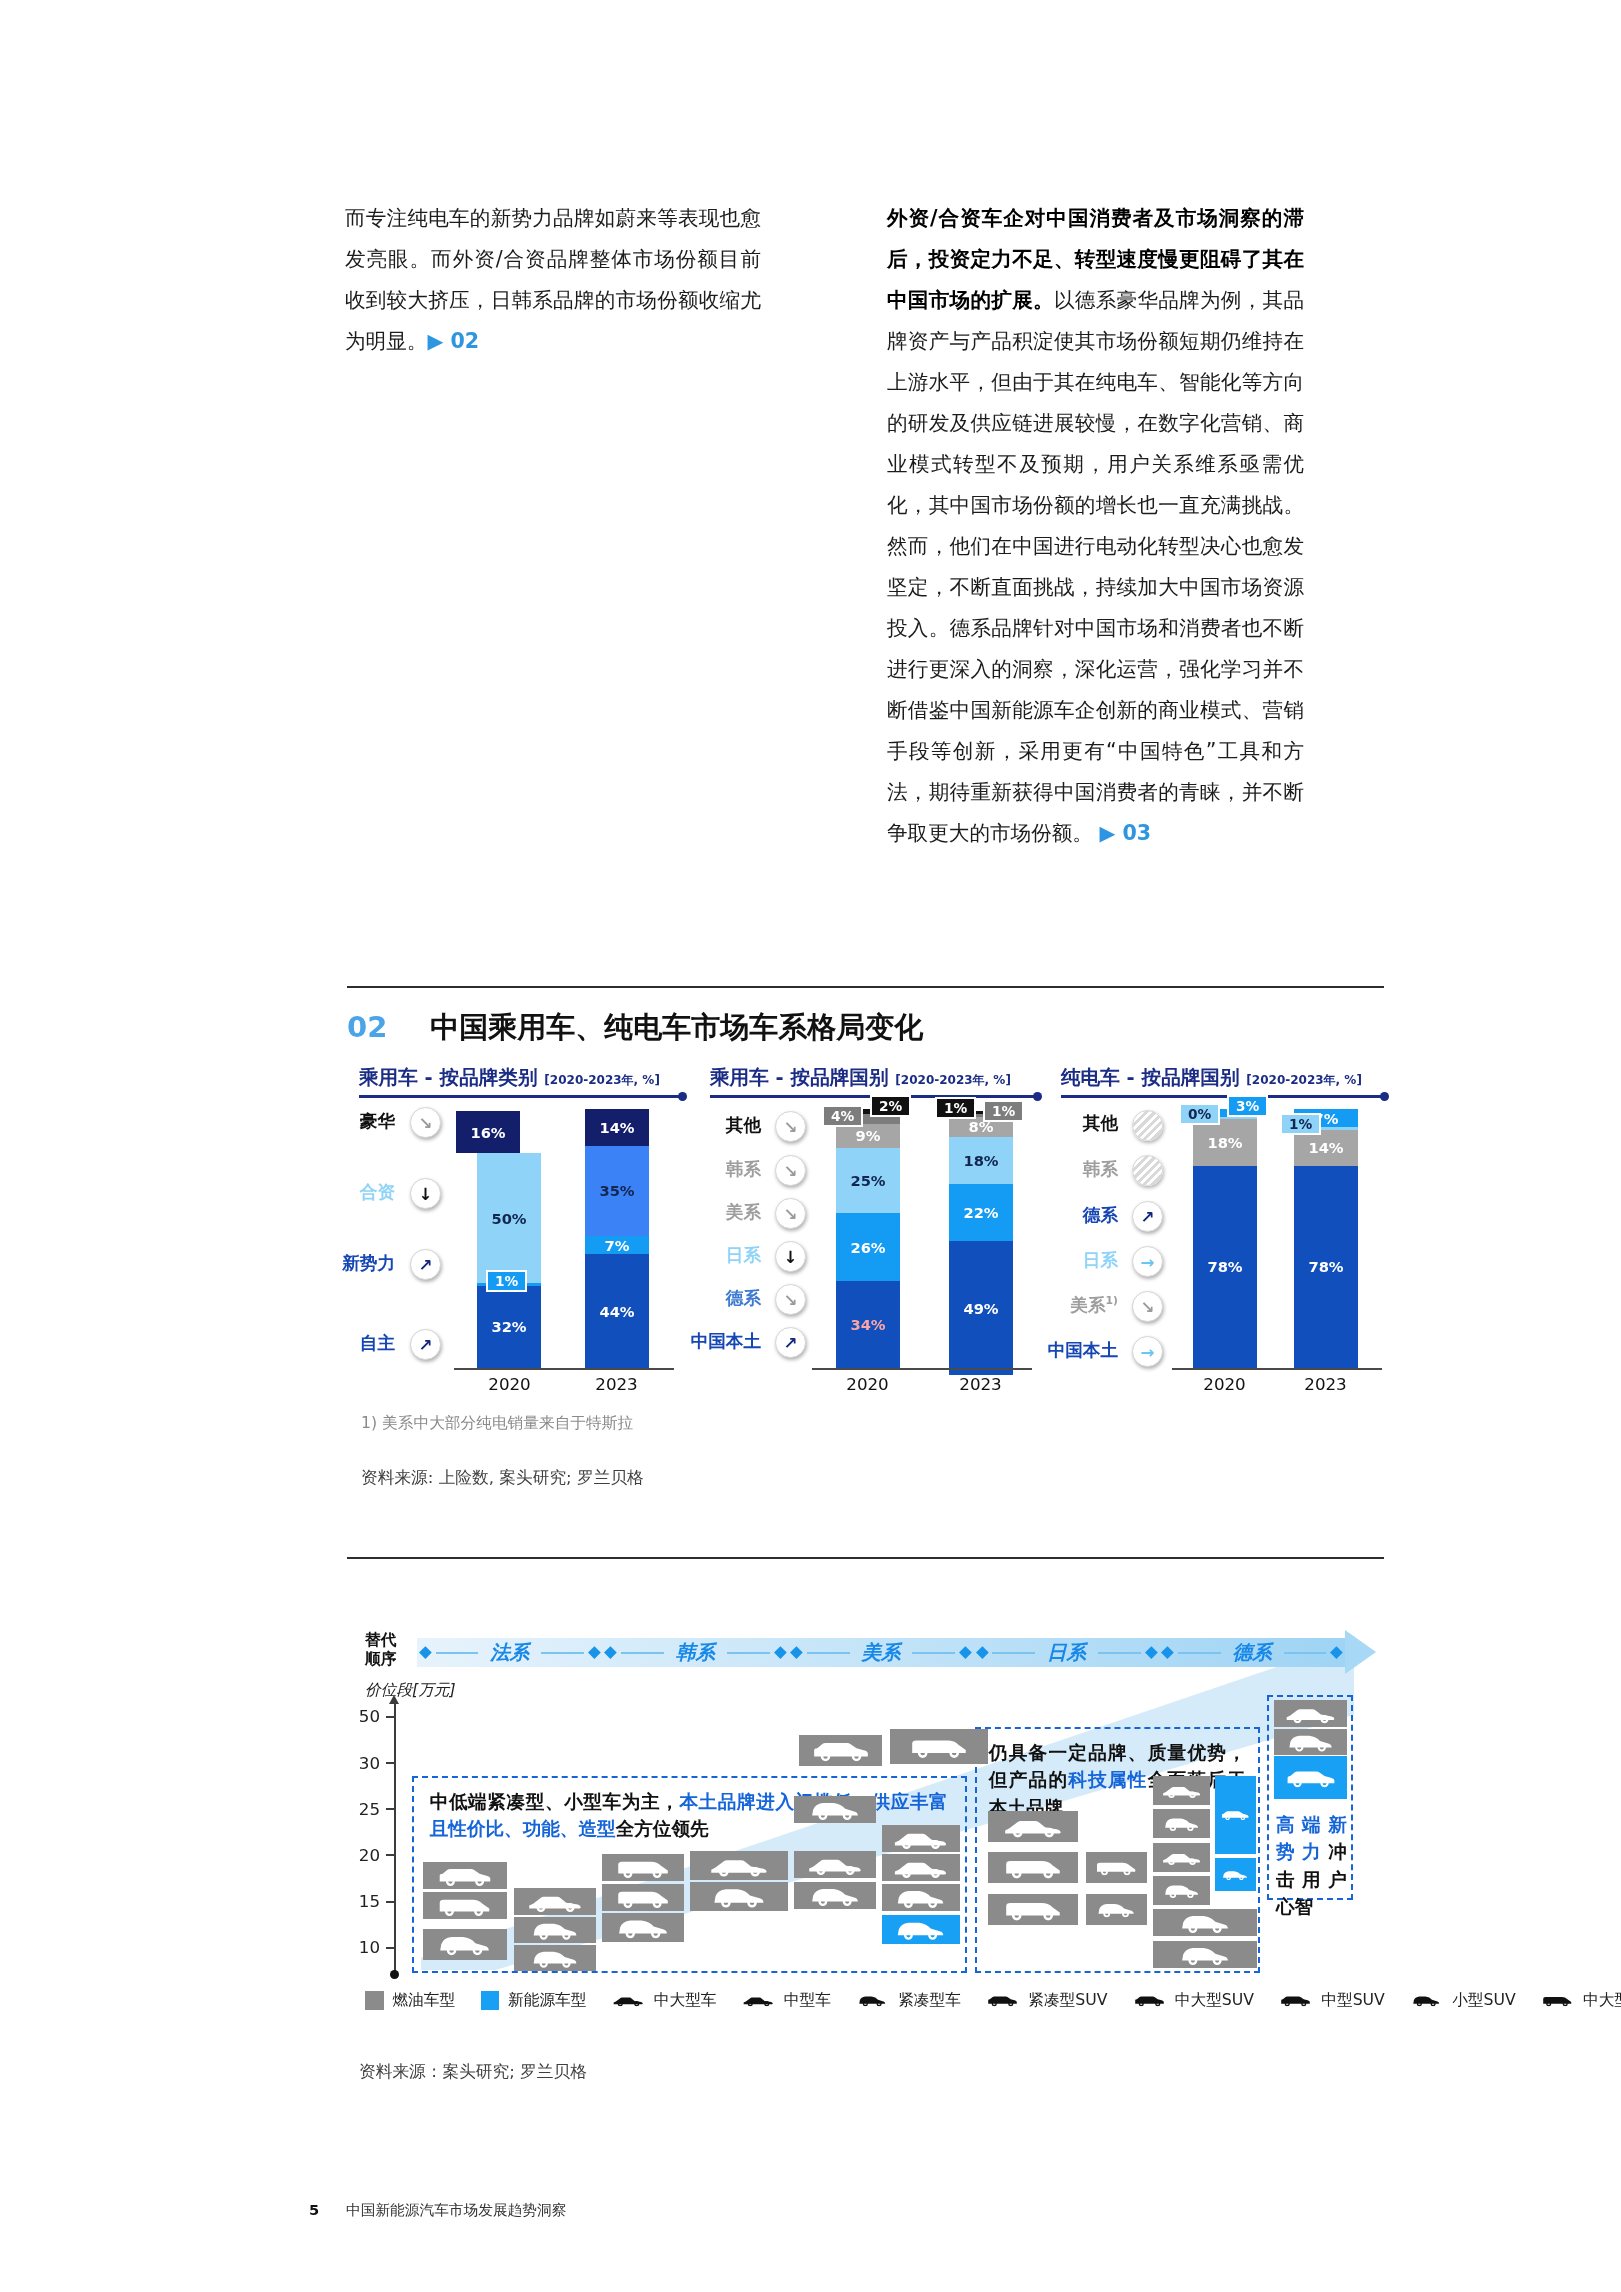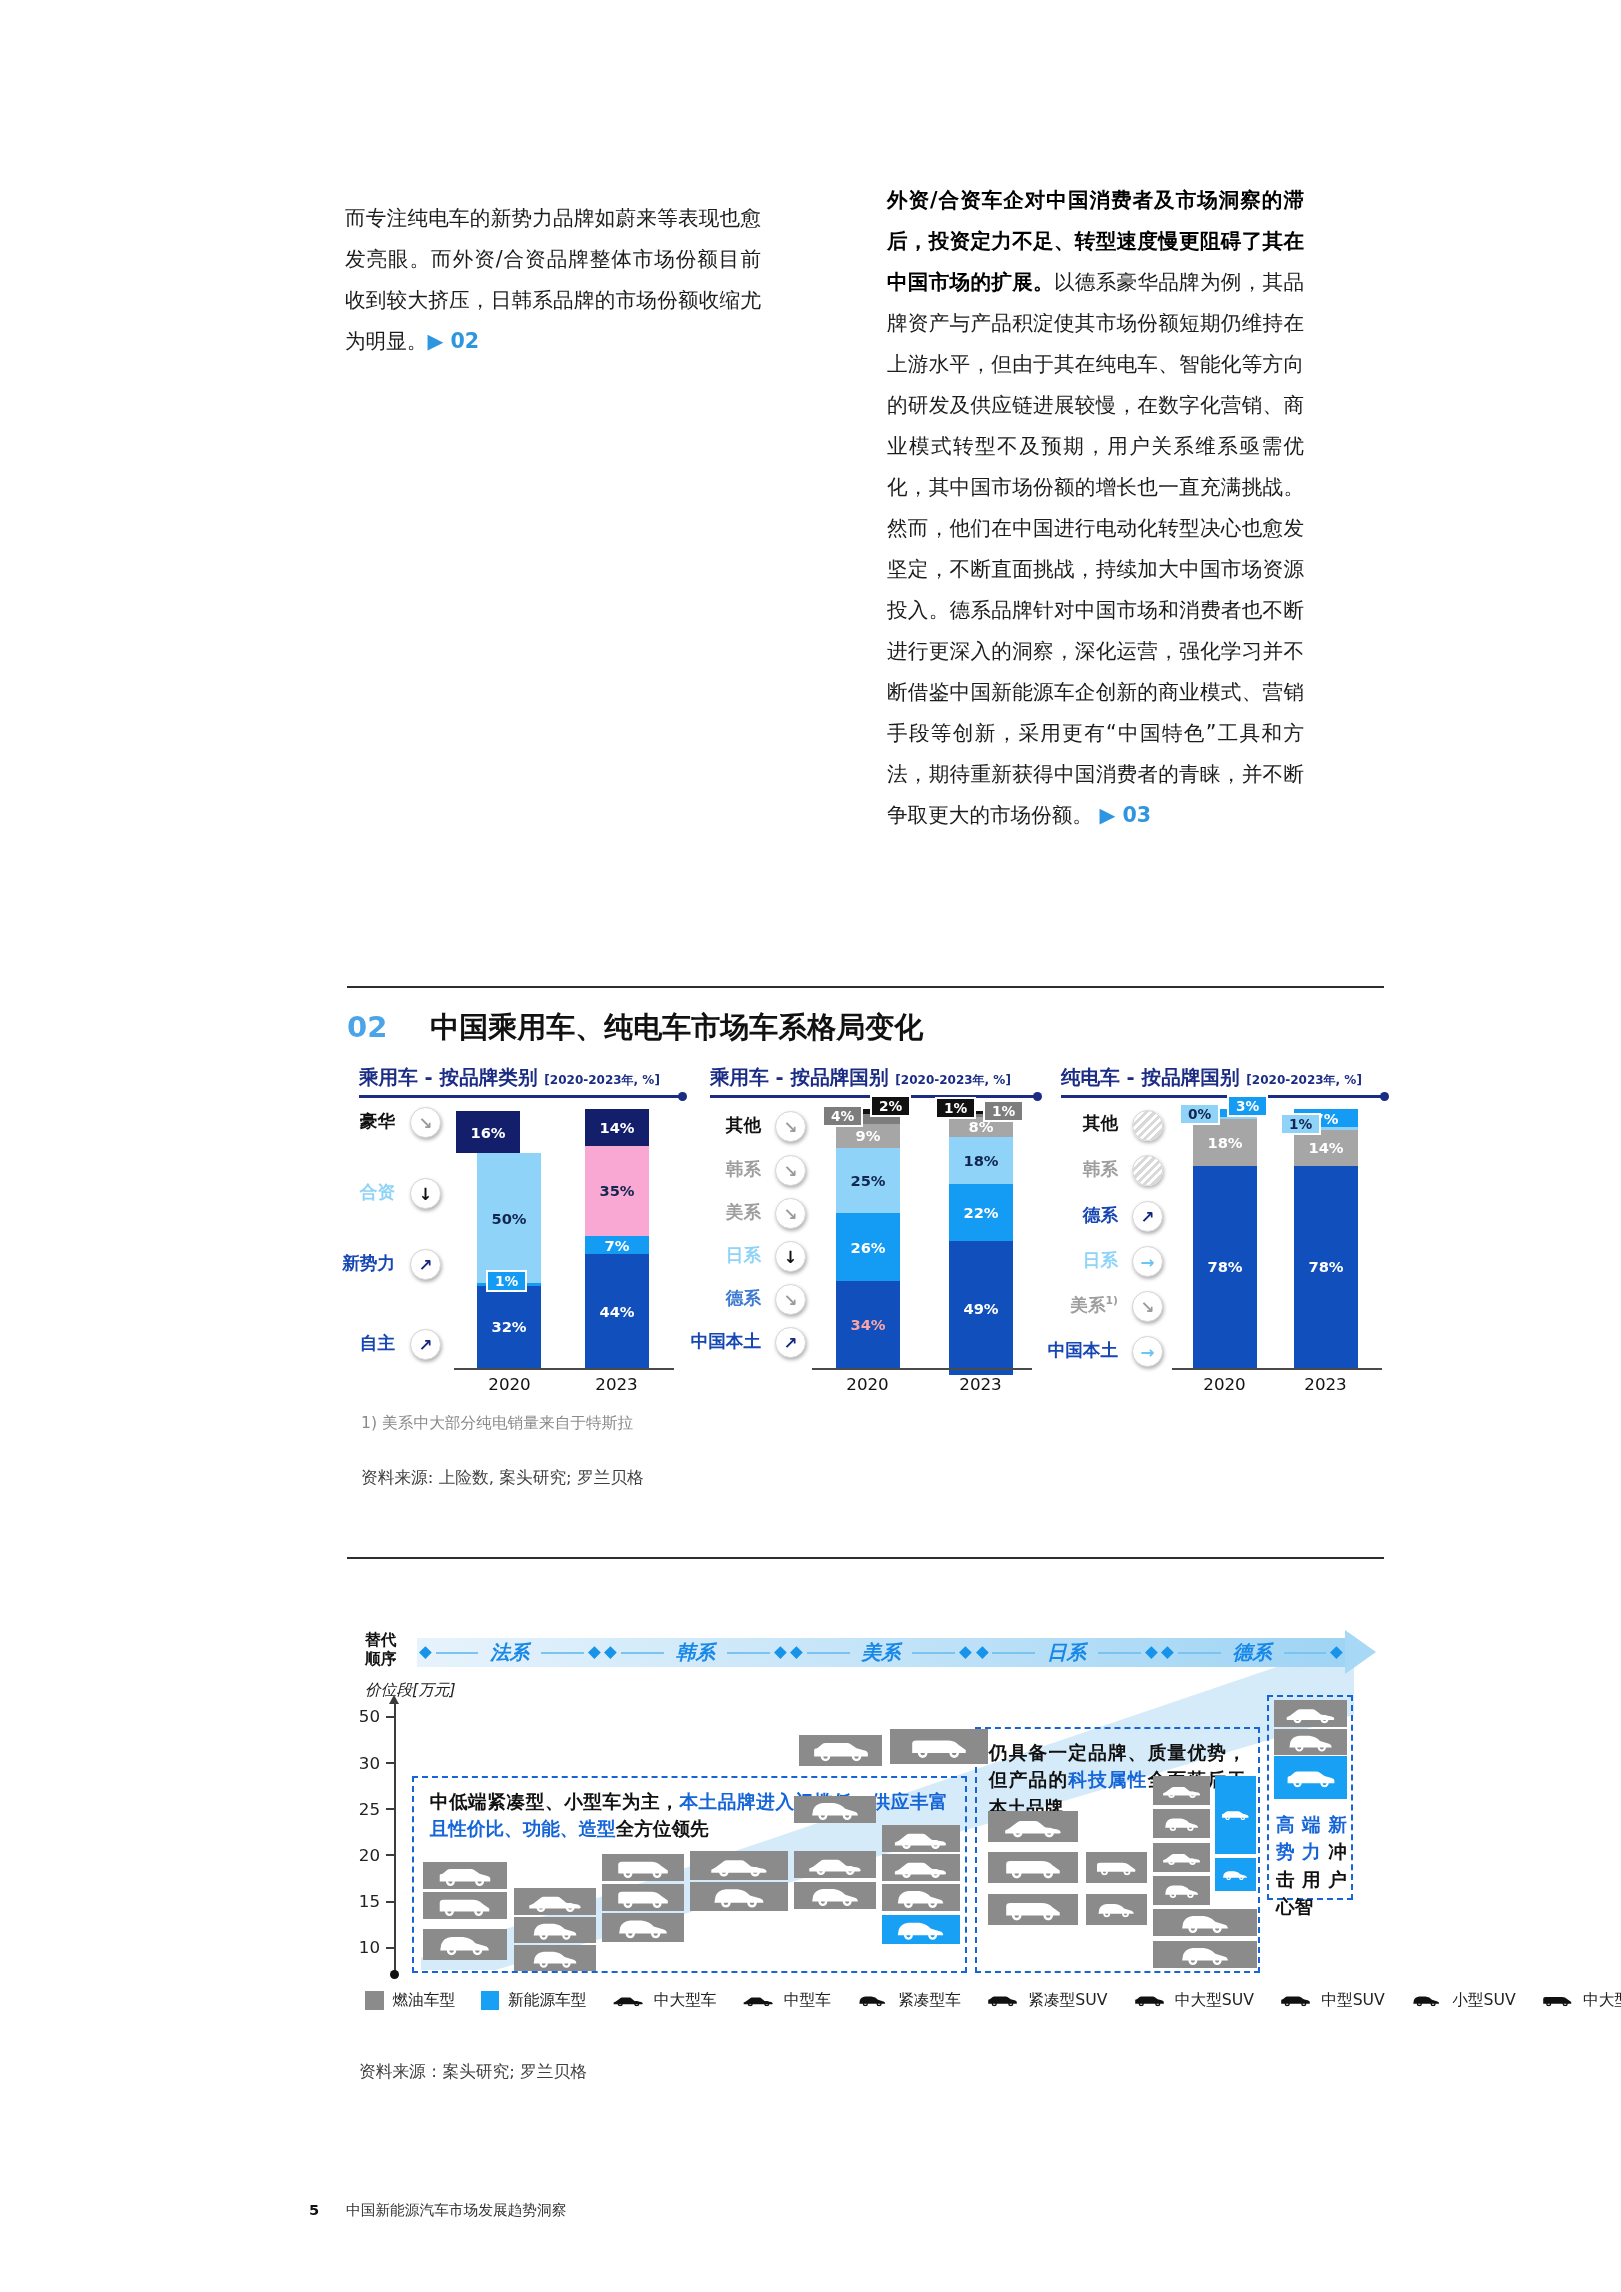--- a/index.html
+++ b/index.html
@@ -94,21 +94,21 @@
       <circle cx="42" cy="17" r="3.4" fill="none" stroke="currentColor" stroke-width="2.4"></circle>
     </symbol>
   </defs>
 </svg>
 
 <div class="page" id="page-root">
 
   <div class="col" style="left:345px;top:198px;width:416px;">
     <p><span>而专注纯电车的新势力品牌如蔚来等表现也愈发亮眼。而外资/合资品牌整体市场份额目前收到较大挤压，日韩系品牌的市场份额收缩尤为明显。</span><span class="ref">▶ 02</span></p>
   </div>
-  <div class="col" style="left:887px;top:180px;width:417px;">
+  <div class="col" style="left:887px;top:198px;width:417px;">
     <p><b>外资/合资车企对中国消费者及市场洞察的滞后，投资定力不足、转型速度慢更阻碍了其在中国市场的扩展。</b><span>以德系豪华品牌为例，其品牌资产与产品积淀使其市场份额短期仍维持在上游水平，但由于其在纯电车、智能化等方向的研发及供应链进展较慢，在数字化营销、商业模式转型不及预期，用户关系维系亟需优化，其中国市场份额的增长也一直充满挑战。然而，他们在中国进行电动化转型决心也愈发坚定，不断直面挑战，持续加大中国市场资源投入。德系品牌针对中国市场和消费者也不断进行更深入的洞察，深化运营，强化学习并不断借鉴中国新能源车企创新的商业模式、营销手段等创新，采用更有“中国特色”工具和方法，期待重新获得中国消费者的青睐，并不断争取更大的市场份额。</span> <span class="ref">▶ 03</span></p>
   </div>
 
   <div class="rule" style="left:347px;top:986px;width:1037px;"></div>
   <div class="sec-head" style="left:347px;top:1008px;">
     <span class="sec-num">02</span><span class="sec-title">中国乘用车、纯电车市场车系格局变化</span>
   </div>
   <div class="note" style="left:361px;top:1413px;">1) 美系中大部分纯电销量来自于特斯拉</div>
   <div class="source" style="left:361px;top:1466px;">资料来源: 上险数, 案头研究; 罗兰贝格</div>
 
@@ -148,21 +148,21 @@
     <div class="seg" style="left: 456px; top: 1110px; width: 64px; height: 42px; background: rgb(19, 31, 107); border-top: 1px solid rgb(255, 255, 255);">
       <div class="val" style="color: rgb(255, 255, 255);">16%</div>
     </div>
     <div class="catlab" style="left: 468px; top: 1374px; width: 83px;">2020</div>
     <div class="seg" style="left: 585px; top: 1254px; width: 64px; height: 115px; background: rgb(16, 79, 188);">
       <div class="val" style="color: rgb(255, 255, 255);">44%</div>
     </div>
     <div class="seg" style="left: 585px; top: 1235px; width: 64px; height: 18px; background: rgb(20, 155, 243); border-top: 1px solid rgb(255, 255, 255);">
       <div class="val" style="color: rgb(255, 255, 255);">7%</div>
     </div>
-    <div class="seg" style="left: 585px; top: 1144px; width: 64px; height: 91px; background: #f9a8d4; border-top: 1px solid rgb(255, 255, 255);">
+    <div class="seg" style="left: 585px; top: 1144px; width: 64px; height: 91px; background: #3b82f6; border-top: 1px solid rgb(255, 255, 255);">
       <div class="val" style="color: rgb(18, 38, 79);">35%</div>
     </div>
     <div class="seg" style="left: 585px; top: 1108px; width: 64px; height: 37px; background: rgb(19, 31, 107); border-top: 1px solid rgb(255, 255, 255);">
       <div class="val" style="color: rgb(255, 255, 255);">14%</div>
     </div>
     <div class="catlab" style="left: 575px; top: 1374px; width: 83px;">2023</div>
     <div class="axisline" style="left: 454px; top: 1368px; width: 220px;"></div>
     <div class="subtitle" style="left: 710px; top: 1064px;"><span>乘用车 - 按品牌国别 </span><span class="brk">[2020-2023年, %]</span></div>
     <div class="sub-underline" style="left: 710px; top: 1095px; width: 329px;">
       <div class="dot"></div>

